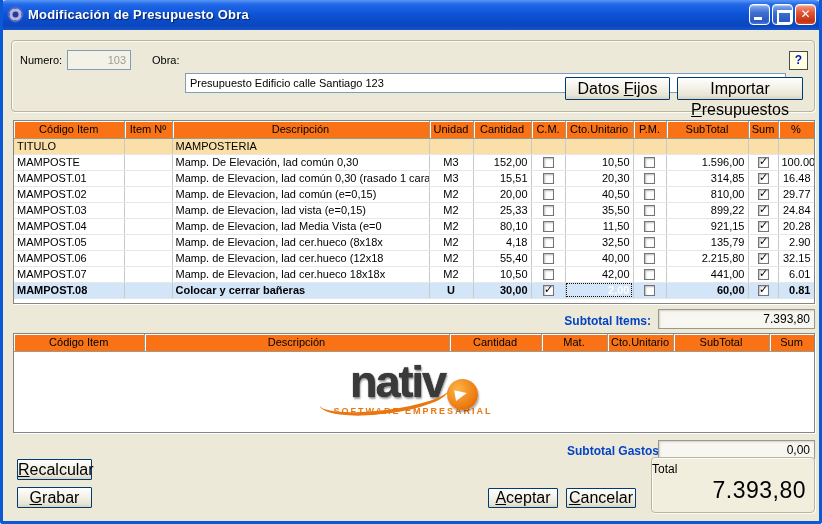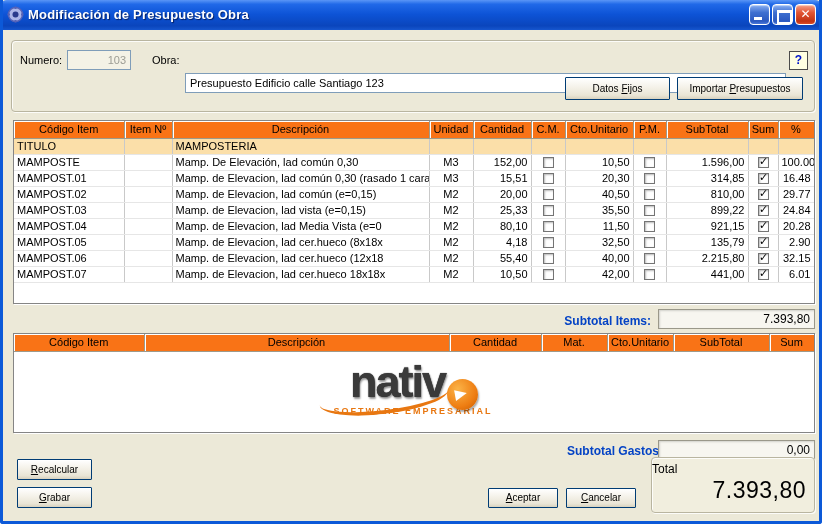--- a/index.html
+++ b/index.html
@@ -27,21 +27,21 @@
   
   .groupbox{position:absolute;border:1px solid #B9B5A0;border-radius:4px;
     box-shadow:inset 1px 1px 0 rgba(255,255,255,.85),1px 1px 0 rgba(255,255,255,.85);}
   #top-group{left:8px;top:40px;width:804px;height:72px;}
   .lbl{position:absolute;font-size:11px;color:#000;}
   .field{position:absolute;height:20px;border:1px solid #7F9DB9;font-size:11px;padding:0 4px;}
   #numero-field{left:64px;top:50px;width:64px;background:#F4F2E6;color:#9C9C94;text-align:right;}
   #obra-field{left:182px;top:50px;width:601px;background:#fff;color:#000;margin-top:23px;}
   #help-btn{position:absolute;left:786px;top:51px;width:19px;height:19px;background:#FFFFE1;
     border:1px solid #4b4b4b;color:#0014C8;font-weight:bold;font-size:12px;text-align:center;line-height:17px;}
-  .xp-btn{position:absolute;border:1px solid #003C74;border-radius:1px;font-size:10px;color:#000;
+  .xp-btn{position:absolute;border:1px solid #003C74;border-radius:1px;font-size:16px;color:#000;
     background:linear-gradient(180deg,#FFFFFF 0%,#F4F1E8 45%,#E9E5D6 82%,#D8D2BE 100%);
     text-align:center;box-shadow:inset 0 1px 0 #fff;}
   .xp-btn u{text-decoration:underline;}
   #btn-datos{left:562px;top:77px;width:105px;height:23px;line-height:21px;}
   #btn-importar{left:674px;top:77px;width:126px;height:23px;line-height:21px;}
   
   .sunken{position:absolute;background:#fff;border:1px solid #858585;
     box-shadow:1px 1px 0 #fff;}
   #items-wrap{left:10px;top:120px;width:802px;height:184px;overflow:hidden;}
   #gastos-wrap{left:10px;top:333px;width:802px;height:100px;overflow:hidden;}
@@ -259,20 +259,33 @@
         <td class="t-l">Mamp. de Elevacion, lad cer.hueco 18x18x</td>
         <td class="t-c">M2</td>
         <td class="t-r">10,50</td>
         <td class="t-c"><span class="cb off"></span></td>
         <td class="t-r">42,00</td>
         <td class="t-c"><span class="cb off"></span></td>
         <td class="t-r">441,00</td>
         <td class="t-c"><span class="cb on"></span></td>
         <td class="t-r">6.01</td>
       </tr>
+      <tr class="row-sel">
+        <td class="t-l">MAMPOST.08</td>
+        <td></td>
+        <td class="t-l">Colocar y cerrar bañeras</td>
+        <td class="t-c">U</td>
+        <td class="t-r">30,00</td>
+        <td class="t-c"><span class="cb on"></span></td>
+        <td class="t-r cell-sel">2,00</td>
+        <td class="t-c"><span class="cb off"></span></td>
+        <td class="t-r">60,00</td>
+        <td class="t-c"><span class="cb on"></span></td>
+        <td class="t-r">0.81</td>
+      </tr>
     </tbody>
       </table>
   </div>
 
   <div class="blue-label" style="left:400px;top:314px;">Subtotal Items:</div>
   <div class="val-box" style="left:655px;top:309px;">7.393,80</div>
 
   <div class="sunken" id="gastos-wrap">
     <table>
       <colgroup>

